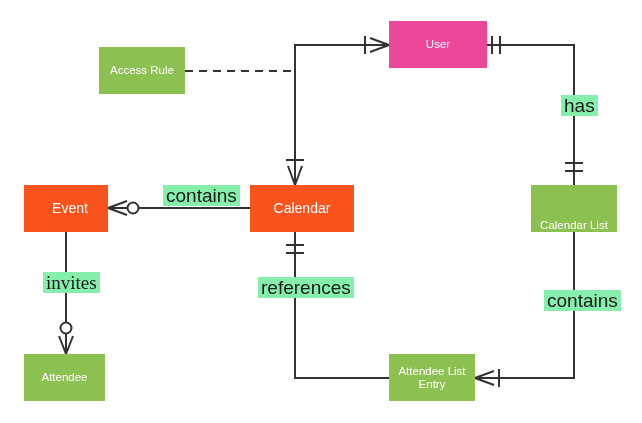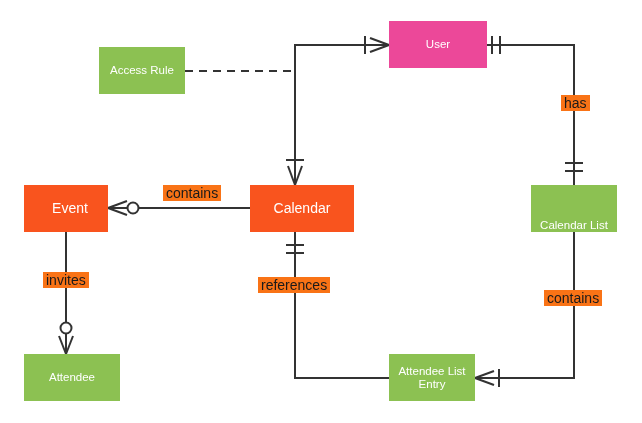--- a/index.html
+++ b/index.html
@@ -39,25 +39,25 @@
   }
   .entity-label {
     display: block;
     width: 100%;
     padding: 0 3px;
     box-sizing: border-box;
   }
   .rel-label {
     position: absolute;
     color: #1a1a1a;
-    font-size: 14px;
+    font-size: 19px;
     line-height: 1;
     white-space: nowrap;
     z-index: 6;
-    background: #f97316;
+    background: #86efac;
     padding: 1px 3px;
     user-select: none;
   }
 </style>
 </head>
 <body>
 
 <div id="diagram-canvas" style="background: rgb(255, 255, 255);">
 
   <svg id="er-svg" viewBox="0 0 642 423" xmlns="http://www.w3.org/2000/svg">
@@ -143,28 +143,28 @@
   </div>
 
   <div class="entity-box" id="box-calendar-list" style="left: 531px; top: 185px; width: 86px; height: 47px; background: rgb(140, 193, 82); font-size: 11.5px; align-items: flex-end;">
     <span class="entity-label">Calendar List</span>
   </div>
 
   <div class="entity-box" id="box-calendar-list-entry" style="left: 389px; top: 354px; width: 86px; height: 47px; background: rgb(140, 193, 82); font-size: 11.5px;">
     <span class="entity-label">Attendee List Entry</span>
   </div>
 
-  <div class="entity-box" id="box-attendee" style="left: 24px; top: 354px; width: 96px; height: 47px; background: rgb(140, 193, 82); font-size: 11.5px;">
+  <div class="entity-box" id="box-attendee" style="left: 24px; top: 354px; width: 81px; height: 47px; background: rgb(140, 193, 82); font-size: 11.5px;">
     <span class="entity-label">Attendee</span>
   </div>
 
 
   <div class="rel-label" id="lbl-has" style="left: 561px; top: 95px;">has</div>
 
   <div class="rel-label" id="lbl-contains-event-calendar" style="left: 163px; top: 185px;">contains</div>
 
-  <div class="rel-label" id="lbl-invites" style="left: 43px; top: 272px;">invites</div>
+  <div class="rel-label" id="lbl-invites" style="left: 43px; top: 272px; font-family: Liberation Serif, serif;">invites</div>
 
   <div class="rel-label" id="lbl-references" style="left: 258px; top: 277px;">references</div>
 
   <div class="rel-label" id="lbl-contains-list-entry" style="left: 544px; top: 290px;">contains</div>
 
 </div>
 
 </body></html>

